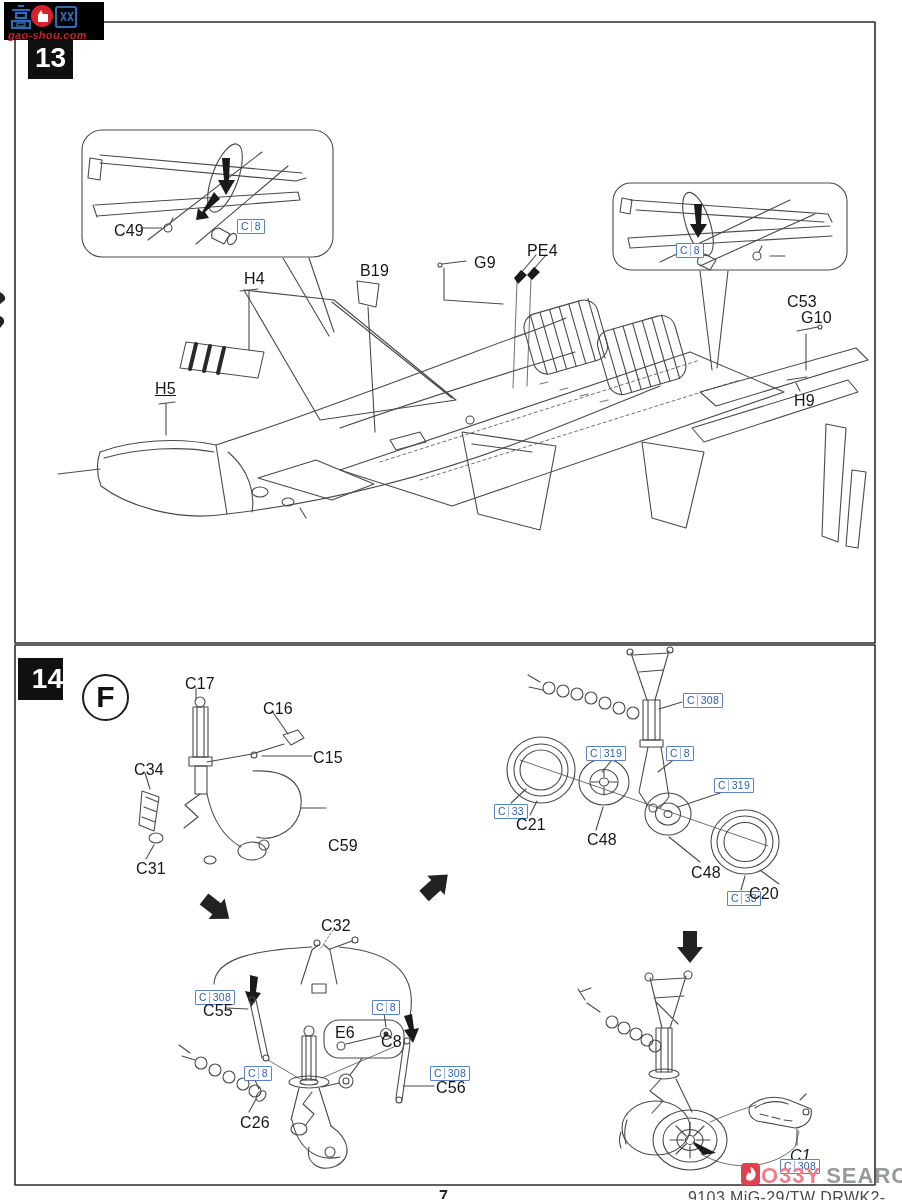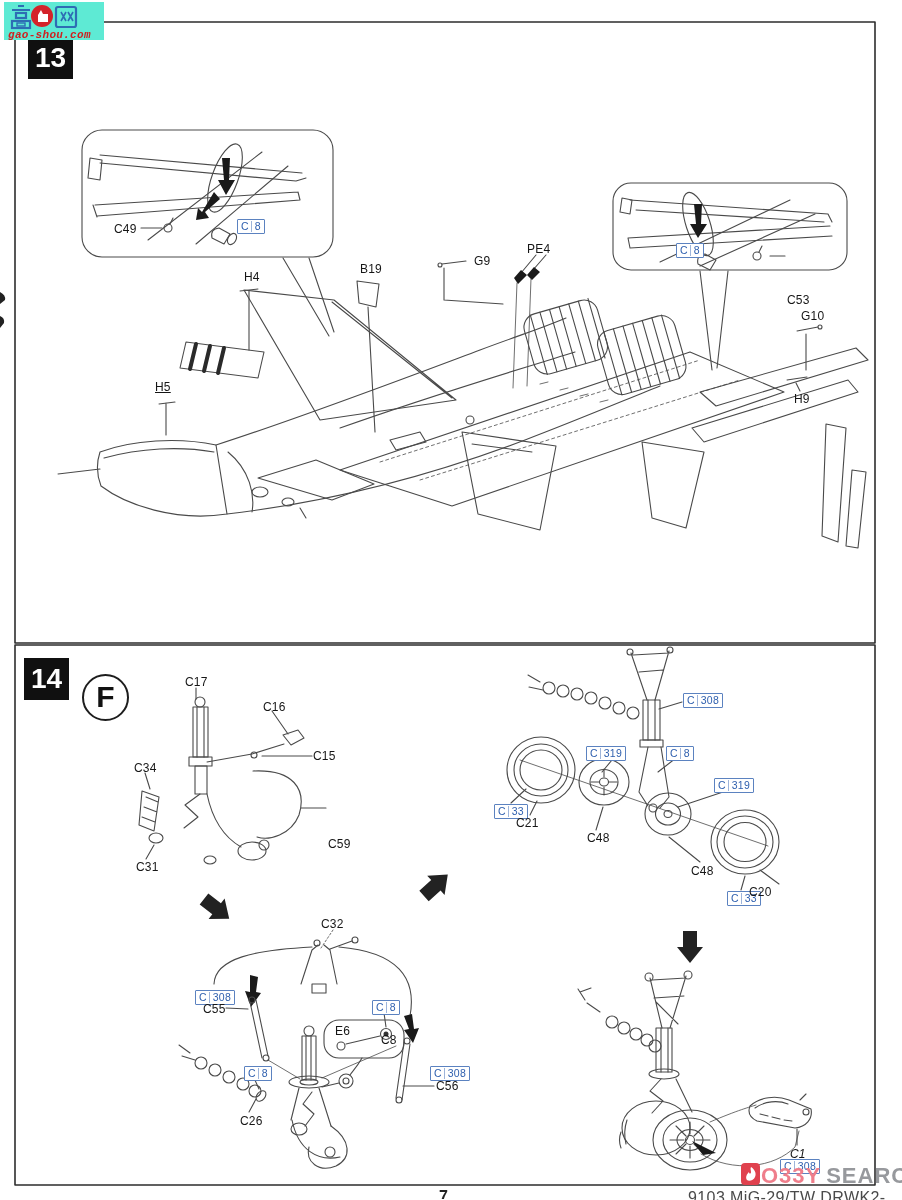--- a/index.html
+++ b/index.html
@@ -1,32 +1,32 @@
 <!DOCTYPE html>
 <html><head>
 <meta charset="utf-8">
 <style>
   html,body{margin:0;padding:0;background:#e8e8e8;}
   #page{position:relative;width:902px;height:1200px;background:#ffffff;overflow:hidden;
         font-family:"Liberation Sans", sans-serif;}
   svg{position:absolute;left:0;top:0;z-index:1;}
-  .plabel{position:absolute;font-size:12px;color:#161616;white-space:nowrap;z-index:6;
+  .plabel{position:absolute;font-size:16px;color:#161616;white-space:nowrap;z-index:6;
           font-family:"Liberation Sans",sans-serif;letter-spacing:.2px;}
   .plabel.boxed{display:inline-flex;align-items:center;font-size:10.5px;line-height:11px;
           color:#2e5fae;background:#fff;border:1px solid #5b82c0;border-radius:1px;
           padding:1px 3px;}
   .boxed .num{border-left:1px solid #9db4da;margin-left:2px;padding-left:3px;}
   .stepbox{position:absolute;width:45px;height:42px;background:#101010;color:#fff;
           font-size:28px;font-weight:bold;text-align:center;line-height:42px;z-index:6;}
   #step13-box{left:28px;top:37px;}
-  #step14-box{left:24px;top:658px;}
+  #step14-box{left:18px;top:658px;text-align:right;}
   #f-circle{position:absolute;left:82px;top:674px;width:43px;height:43px;border:2px solid #1d1d1d;
           border-radius:50%;text-align:center;line-height:41px;font-size:30px;font-weight:bold;
           color:#111;z-index:6;background:#fff;}
-  #gao-logo{position:absolute;left:4px;top:2px;width:100px;height:38px;background:#5eead4;z-index:7;font-family:Liberation Mono, monospace;}
+  #gao-logo{position:absolute;left:4px;top:2px;width:100px;height:38px;background:#000000;z-index:7;}
   #gao-domain{position:absolute;left:4px;top:27px;font-size:11px;font-weight:bold;font-style:italic;
           color:#cf2020;letter-spacing:.3px;}
   #hobby-logo{position:absolute;left:741px;top:1163px;z-index:7;display:flex;align-items:center;
           white-space:nowrap;}
   #hobby-brand{font-size:22px;font-weight:bold;color:#ef7e8b;letter-spacing:1px;margin-left:3px;}
   #hobby-suffix{font-size:22px;font-weight:bold;color:#97999d;letter-spacing:1px;margin-left:5px;}
   #page-num{position:absolute;left:439px;top:1190px;width:14px;height:9px;overflow:hidden;
           font-size:16px;font-weight:bold;line-height:13px;color:#222;z-index:6;}
   #kit-code{position:absolute;left:688px;top:1191px;width:212px;height:9px;overflow:hidden;
           font-size:16px;line-height:14px;color:#4a4a4a;letter-spacing:.4px;z-index:6;}

